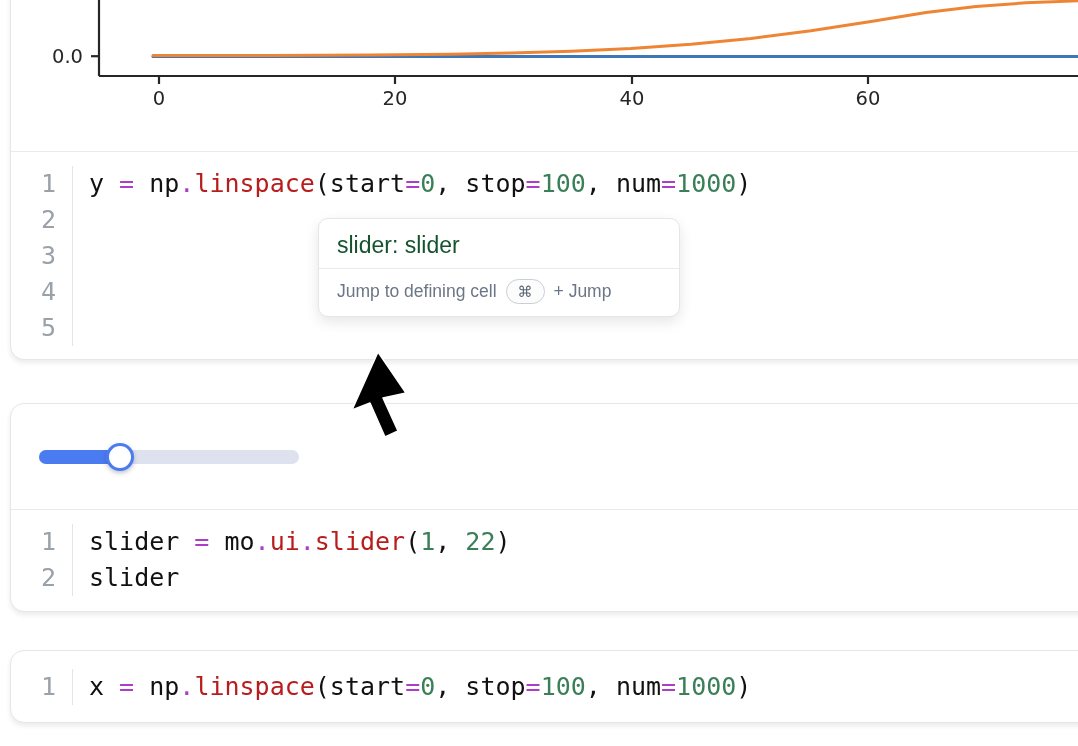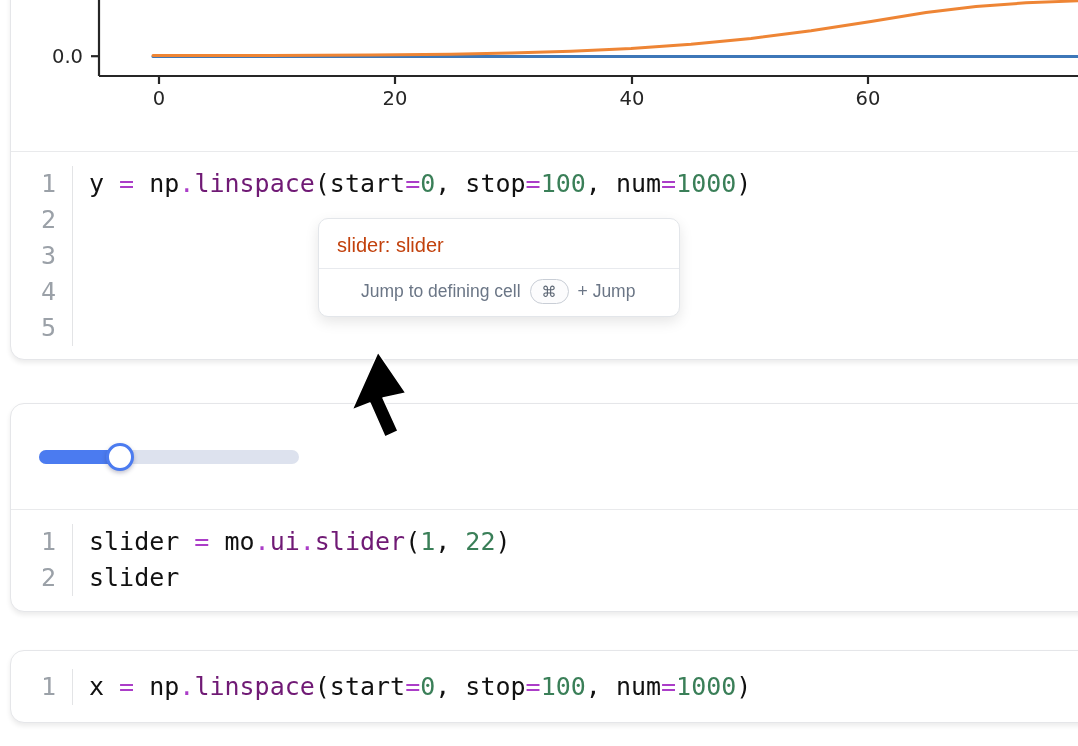--- a/index.html
+++ b/index.html
@@ -11,44 +11,44 @@
         box-shadow:0 3px 5px rgba(0,0,0,.08);box-sizing:border-box;overflow:hidden;}
   .divider{border-top:1.5px solid #e9eaec;height:0;}
   
   .codearea{padding:14px 0 12px 0;font-family:"DejaVu Sans Mono",monospace;
             font-size:25px;line-height:36px;color:#111;}
   .cline{display:flex;height:36px;}
   .ln{width:62px;flex:0 0 62px;text-align:right;padding-right:16px;color:#9ba1a8;
       border-right:1.5px solid #e3e4e6;box-sizing:border-box;user-select:none;}
   .ccode{padding-left:16px;white-space:pre;}
   .tok-op{color:#ab3dc8;}
-  .tok-fn{color:#701a75;}
+  .tok-fn{color:#b91c1c;}
   .tok-num{color:#3a7f58;}
   .tok-pl{color:#111;}
   .tok-ref{color:#111;border-bottom:3px solid #c7d9e8;}
   .tok-hov{color:#111;border-bottom:4px solid #b3cbdf;}
   
   .output{position:relative;height:194px;}
   .output svg{display:block;}
   
   .slider-section{height:105px;display:flex;align-items:center;padding-left:28px;}
   .slider-track{position:relative;width:260px;height:14px;border-radius:7px;background:#dde2ee;}
   .slider-fill{position:absolute;left:0;top:0;height:14px;border-radius:7px;background:#4b7bf0;}
   .slider-handle{position:absolute;top:-7px;width:28px;height:28px;border-radius:50%;
                  background:#fff;border:3px solid #4b7bf0;box-sizing:border-box;
                  box-shadow:0 2px 4px rgba(50,50,93,.3);}
   
   .tooltip{position:absolute;left:318px;top:218px;width:362px;background:#fff;
            border:1.5px solid #e3e6ea;border-radius:10px;
            box-shadow:0 5px 14px rgba(0,0,0,.10);z-index:30;box-sizing:border-box;
            padding:13px 18px 12px 18px;}
-  .tooltip-title{font-size:20px;color:#c2410c;line-height:26px;}
+  .tooltip-title{font-size:23px;color:#14532d;line-height:26px;}
   .tooltip-sep{border-top:1.5px solid #e8eaee;margin:10px -18px 0 -18px;}
   .tooltip-footer{display:flex;align-items:center;gap:9px;padding-top:10px;
-                  font-size:17.5px;color:#6b7686;margin-left:24px;}
+                  font-size:17.5px;color:#6b7686;}
   .kbd-pill{display:inline-flex;align-items:center;justify-content:center;
             border:1.5px solid #c9ced6;border-radius:13px;background:#fcfcfd;
             padding:1px 11px;font-size:15px;color:#5a6472;line-height:21px;}
   
   .cursor{position:absolute;left:350px;top:349px;z-index:50;pointer-events:none;}
 </style>
 </head>
 <body>
 
 <div class="page">

